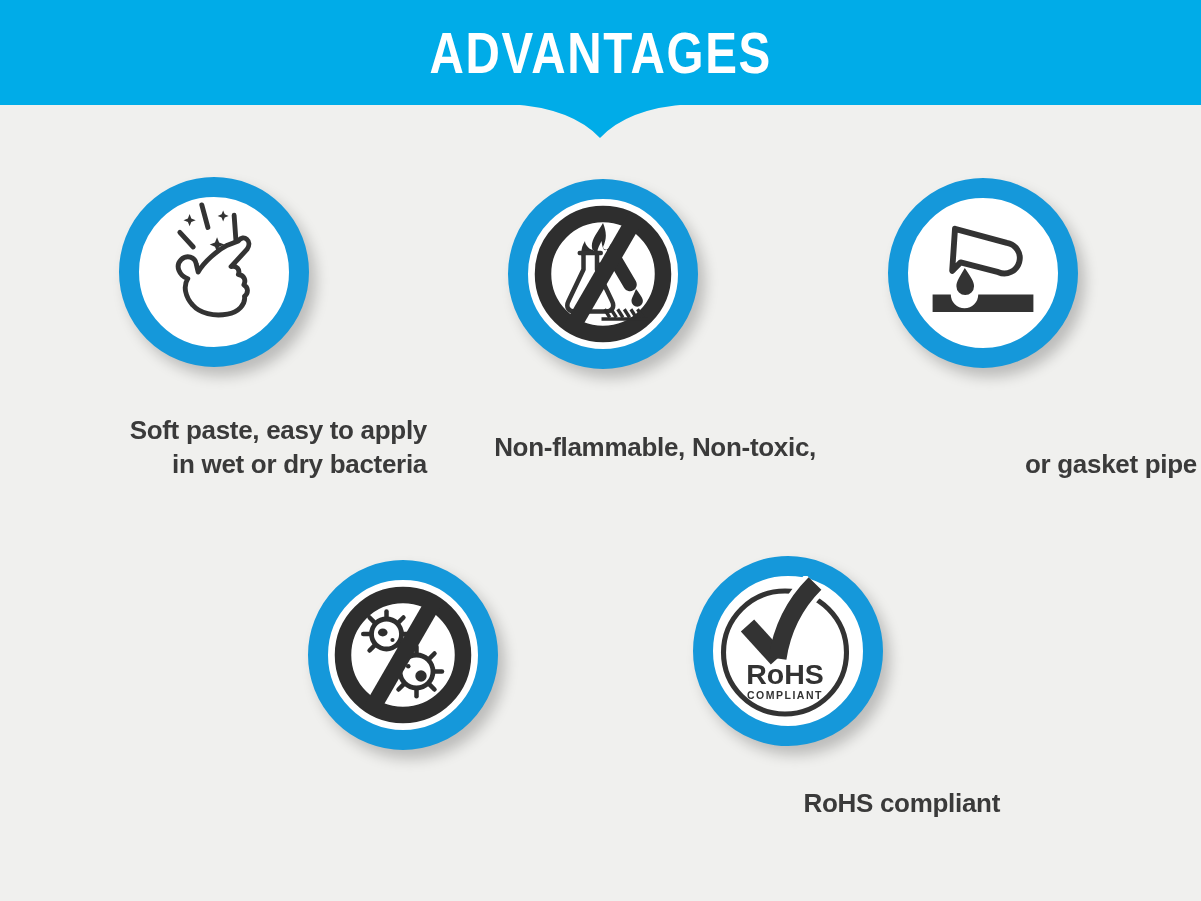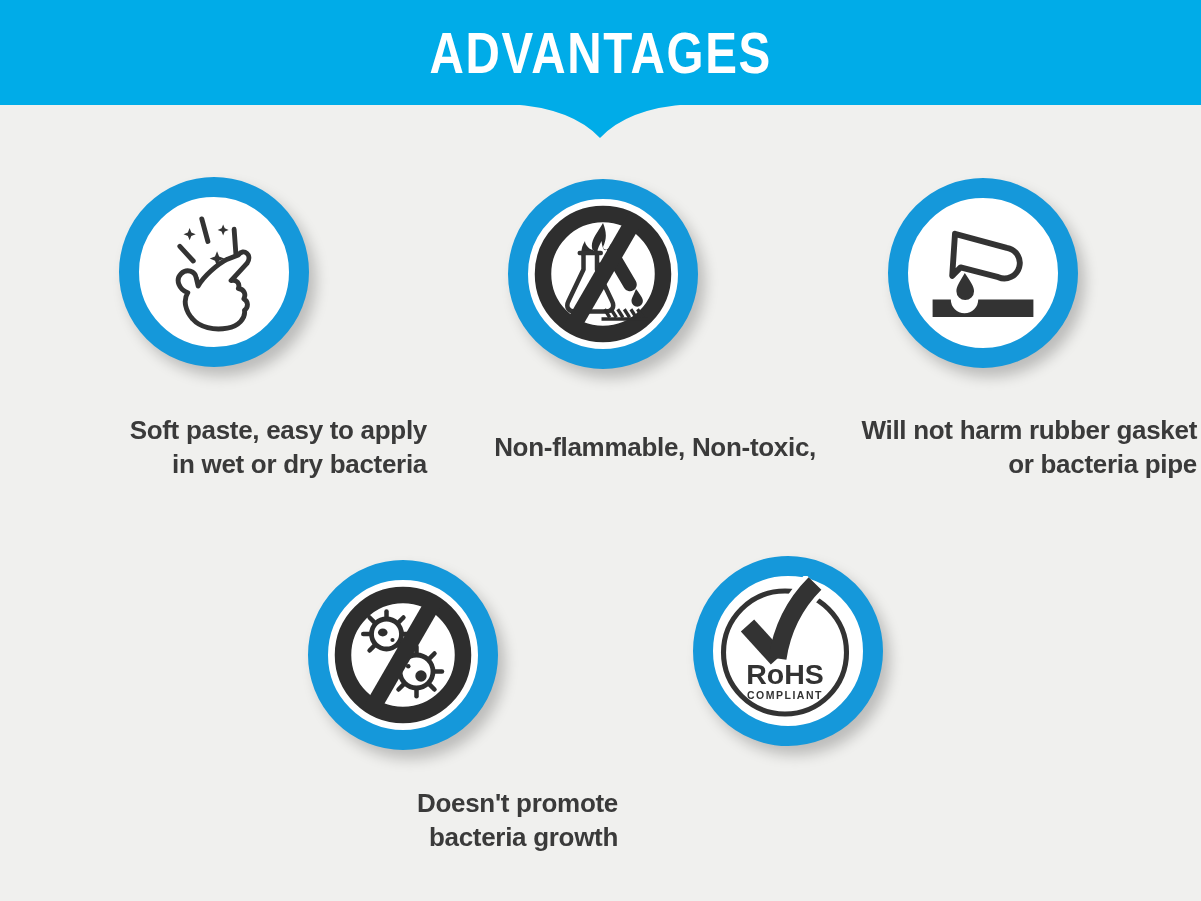--- a/index.html
+++ b/index.html
@@ -12,21 +12,21 @@
     background:#00ACE8;display:flex;align-items:center;justify-content:center;
   }
   .banner h1{
     margin:0;color:#ffffff;font-size:58px;font-weight:bold;letter-spacing:2px;
     transform:scaleX(0.82);transform-origin:center;white-space:nowrap;
   }
   .notch{position:absolute;left:510px;top:104px;display:block;}
   .circle{
     position:absolute;width:190px;height:190px;box-sizing:border-box;
     border:20px solid #1598DA;border-radius:50%;background:#ffffff;
-    display:flex;align-items:center;justify-content:center;
+    display:flex;justify-content:center;
     box-shadow:7px 9px 14px rgba(0,0,0,0.22);
   }
   .caption{
     position:absolute;width:420px;text-align:right;
     color:#3A3A3A;font-size:26px;font-weight:bold;line-height:34px;
     letter-spacing:-0.3px;
   }
   svg{display:block;}
   .stroke{fill:none;stroke:#333333;stroke-linecap:round;stroke-linejoin:round;}
   .fillw{fill:#ffffff;stroke:#333333;stroke-linejoin:round;}
@@ -158,21 +158,20 @@
   </div>
 
   <div class="caption" style="left:7px;top:413px">
     <span>Soft paste, easy to apply</span><br>
     <span>in wet or dry bacteria</span>
   </div>
   <div class="caption" style="left:396px;top:430px">
     <span>Non-flammable, Non-toxic,</span><br>
   </div>
   <div class="caption" style="left:777px;top:413px">
-    <span>Will not harm rubber gasket</span><br>
-    <span>or bacteria pipe</span>
+    <br>
+    <span>or gasket pipe</span>
   </div>
-  <div class="caption" style="left:198px;top:786px">
-    <span>Doesn't promote</span><br>
-    <span>bacteria growth</span>
+  <div class="caption" style="left:580px;top:786px">
+    <span>RoHS compliant</span>
   </div>
 
 </div>
 
 </body></html>

